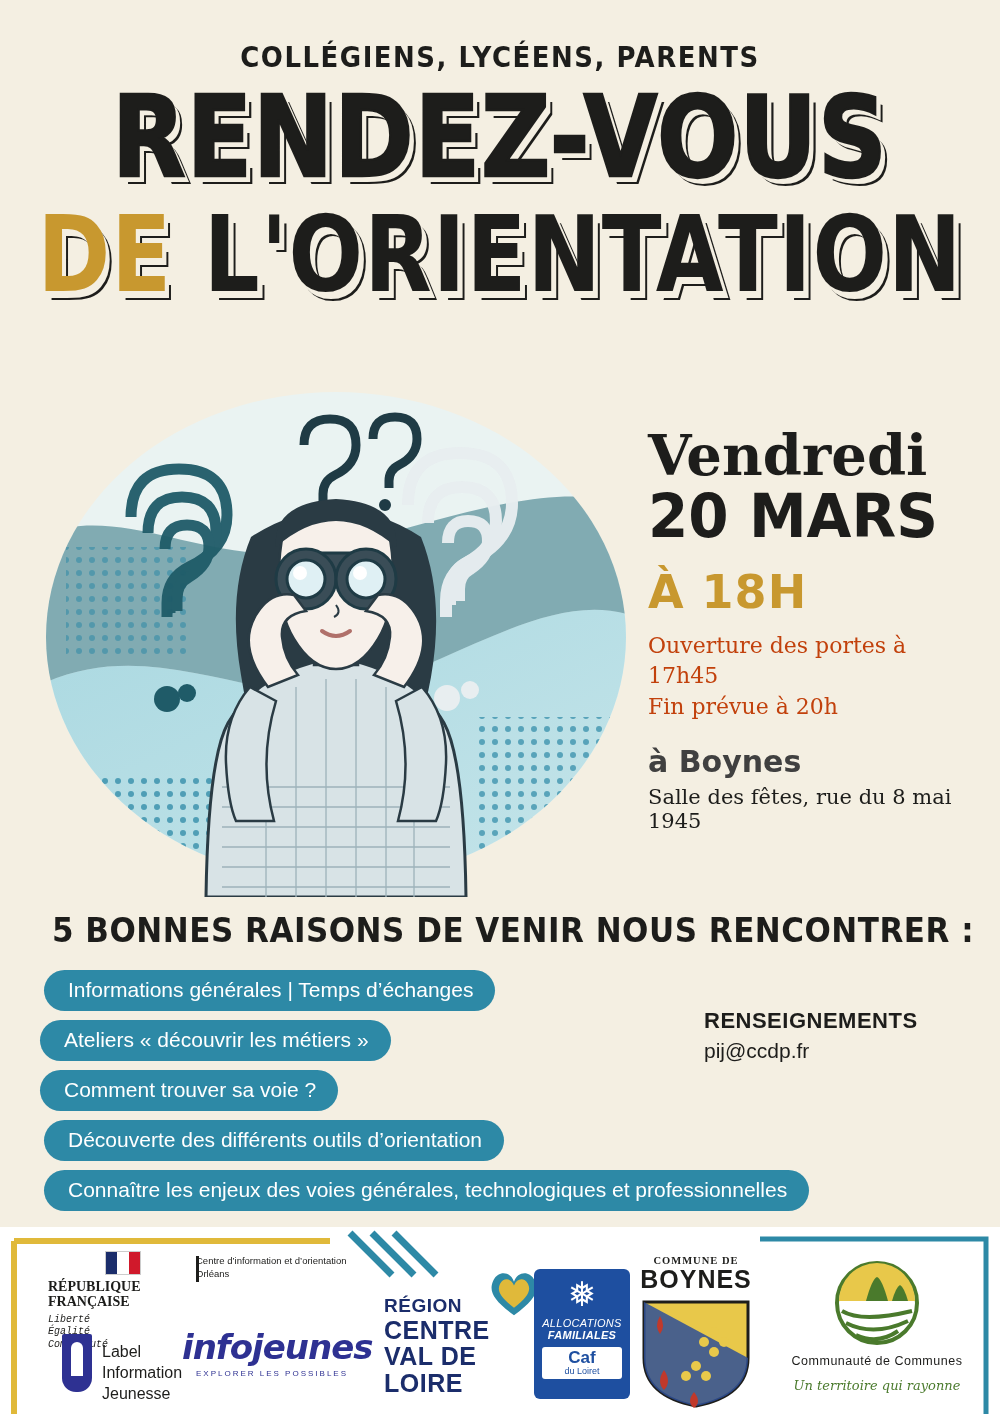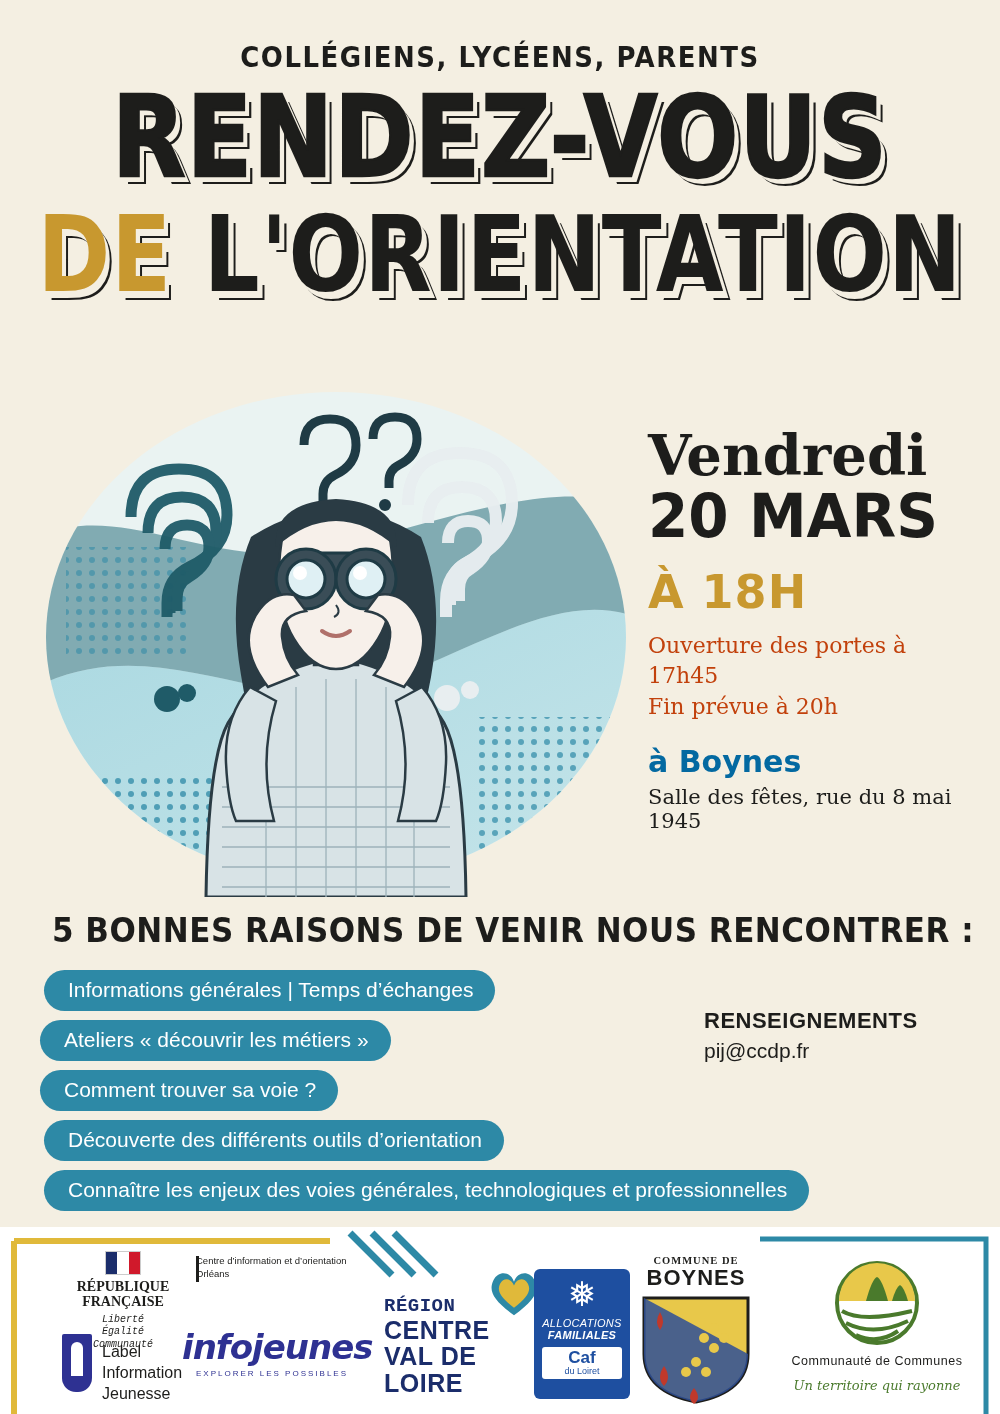--- a/index.html
+++ b/index.html
@@ -97,21 +97,21 @@
     font-family: "DejaVu Serif", serif;
     font-size: 22px;
     color: #c2410c;
     margin-top: 12px;
     line-height: 1.35;
   }
   .d-place {
     font-family: "DejaVu Sans", sans-serif;
     font-weight: bold;
     font-size: 30px;
-    color: #0369a1;
+    color: #404040;
     margin-top: 22px;
   }
   .d-addr {
     font-family: "DejaVu Serif", serif;
     font-size: 21px;
     color: #1d1d1b;
     margin-top: 6px;
   }
 
   
@@ -164,21 +164,21 @@
     position: absolute;
     left: 0; top: 1185px;
     width: 1000px; height: 229px;
     background: #ffffff;
   }
   .footer-deco { position: absolute; left: 0; top: 0; width: 1000px; height: 229px; }
 
   .logo { position: absolute; }
 
   
-  .rf { left: 48px; top: 24px; width: 150px; text-align: center; }
+  .rf { left: 48px; top: 24px; width: 150px; text-align: left; }
   .rf-flag { width: 36px; height: 24px; margin: 0 auto 4px; display: flex; border: 1px solid #ccc; }
   .rf-flag i { flex: 1; }
   .rf-flag i:nth-child(1){ background:#1b2d6b; }
   .rf-flag i:nth-child(2){ background:#fff; }
   .rf-flag i:nth-child(3){ background:#d0192b; }
   .rf-name { font-family: "Liberation Serif", serif; font-weight: bold; font-size: 14px; line-height: 1.1; color:#1d1d1b; }
   .rf-motto { font-family: Liberation Mono, monospace; font-style: italic; font-size: 10px; line-height: 1.25; color:#1d1d1b; margin-top: 4px; }
 
   
   .cio { left: 196px; top: 28px; width: 160px; }
@@ -193,37 +193,37 @@
 
   
   .infoj { left: 182px; top: 100px; width: 180px; }
   .infoj .main { font-family: "DejaVu Sans", sans-serif; font-weight: bold; font-style: italic; font-size: 34px; color: #2e3192; letter-spacing: -1px; }
   .infoj .small { font-family: "Liberation Sans", sans-serif; font-size: 8px; color: #2e3192; letter-spacing: 2px; text-align: center; margin-top: 2px; }
   .infoj .pith { font-family: "Liberation Serif", serif; font-size: 9px; color:#2e3192; position:absolute; right: 6px; top: 6px;}
 
   
   .region { left: 384px; top: 68px; width: 150px; }
   .region .heart { position: absolute; right: -8px; top: -28px; width: 56px; height: 52px; }
-  .region .l1 { font-family: Liberation Mono, monospace; font-weight: bold; font-size: 19px; color: #1b2d6b; letter-spacing: 0.5px; }
+  .region .l1 { font-family: Liberation Sans, sans-serif; font-weight: bold; font-size: 19px; color: #1b2d6b; letter-spacing: 0.5px; }
   .region .l2 { font-family: "Liberation Sans", sans-serif; font-weight: bold; font-size: 25px; color: #1b2d6b; letter-spacing: 0.5px; line-height: 1.05; }
   .region .l3 { font-family: "Liberation Sans", sans-serif; font-weight: bold; font-size: 25px; color: #1b2d6b; letter-spacing: 0.5px; line-height: 1.05; }
 
   
   .caf { left: 534px; top: 42px; width: 96px; height: 130px; background: #1e4fa0; border-radius: 6px; text-align: center; color: #fff; }
   .caf .snow { margin-top: 8px; font-size: 34px; line-height: 1; color: #fff; }
   .caf .t1 { font-family: "Liberation Sans", sans-serif; font-weight: normal; font-style: italic; font-size: 11px; margin-top: 6px; letter-spacing: 0.3px; }
   .caf .t2 { font-family: "Liberation Sans", sans-serif; font-weight: bold; font-style: italic; font-size: 11px; letter-spacing: 0.3px; }
   .caf .box { background:#fff; margin: 6px 8px 0; border-radius: 3px; padding: 2px 0 3px; }
   .caf .box .c { font-family: "Liberation Sans", sans-serif; font-weight: bold; font-size: 17px; color:#1e4fa0; line-height:1; }
   .caf .box .d { font-family: "Liberation Sans", sans-serif; font-size: 9px; color:#1e4fa0; }
 
   
   .boynes { left: 636px; top: 28px; width: 120px; }
   .boynes .c1 { font-family: "Liberation Serif", serif; font-size: 10.5px; font-weight: bold; color:#1d1d1b; letter-spacing: 1px; text-align:center; }
-  .boynes .c2 { font-family: "Liberation Sans", sans-serif; font-size: 22px; font-weight: bold; color:#1d1d1b; letter-spacing: 1px; text-align:center; line-height: 1.1; }
+  .boynes .c2 { font-family: "Liberation Sans", sans-serif; font-size: 25px; font-weight: bold; color:#1d1d1b; letter-spacing: 1px; text-align:center; line-height: 1.1; }
 
   
   .pith { left: 782px; top: 34px; width: 190px; text-align: center; }
   .pith .word { font-family: "Liberation Sans", sans-serif; font-weight: bold; font-size: 30px; color: #4a7a2c; letter-spacing: 0.5px; }
   .pith .sub { font-family: "Liberation Sans", sans-serif; font-size: 12.5px; color: #1d1d1b; letter-spacing: 0.5px; margin-top: 1px; }
   .pith .slogan { font-family: "DejaVu Serif", serif; font-style: italic; font-size: 13px; color: #4a7a2c; margin-top: 10px; }
 </style>
 </head>
 <body>
 

